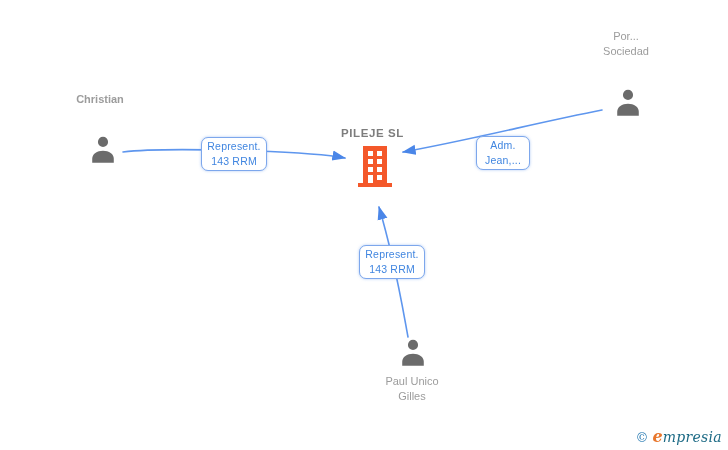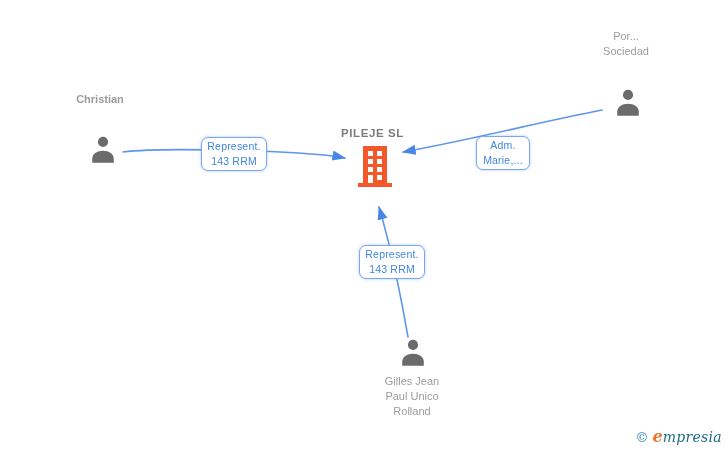--- a/index.html
+++ b/index.html
@@ -115,34 +115,33 @@
       <rect x="19" y="29" width="5" height="5" fill="#ffffff"></rect>
     </svg>
   </div>
 
   <div class="node" style="left:367px;top:336px;width:90px;height:86px;">
     <svg class="person-icon" style="left:31px;top:1px;" viewBox="0 0 32 32">
       <path d="M16 2.5a5.4 5.4 0 1 1 0 10.8 5.4 5.4 0 0 1 0-10.8z"></path>
       <path d="M4.5 30v-4.1c0-5.2 5.1-8.6 11.5-8.6s11.5 3.4 11.5 8.6V30H4.5z"></path>
     </svg>
     <div class="node-label" style="top:38px;">
-      <div>Gilles Jean</div>
       <div>Paul Unico</div>
-      <div>Rolland</div>
+      <div>Gilles</div>
     </div>
   </div>
 
   <div class="edge-label" style="left:201px;top:137px;width:66px;height:34px;">
     <div>Represent.</div>
     <div>143 RRM</div>
   </div>
 
   <div class="edge-label" style="left:476px;top:114px;width:54px;height:34px;margin-top:22px;">
     <div>Adm.</div>
-    <div>Marie,...</div>
+    <div>Jean,...</div>
   </div>
 
   <div class="edge-label" style="left:359px;top:245px;width:66px;height:34px;">
     <div>Represent.</div>
     <div>143 RRM</div>
   </div>
 
   <div class="logo">
     <span class="copy">©</span><span class="brand-first">e</span><span class="brand-rest">mpresia</span>
   </div>

